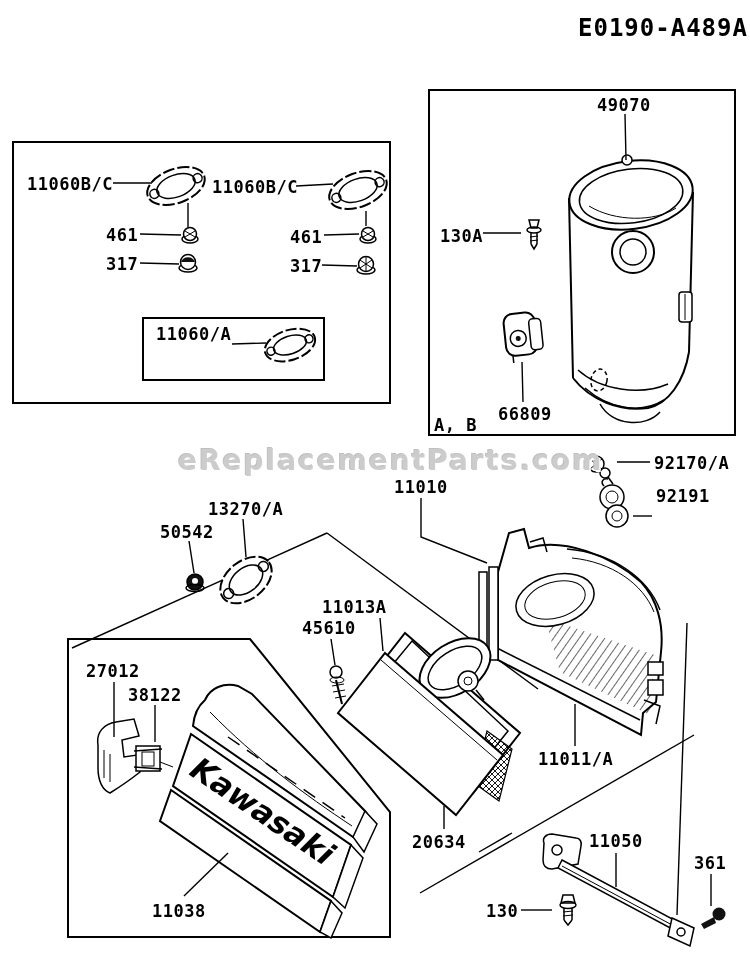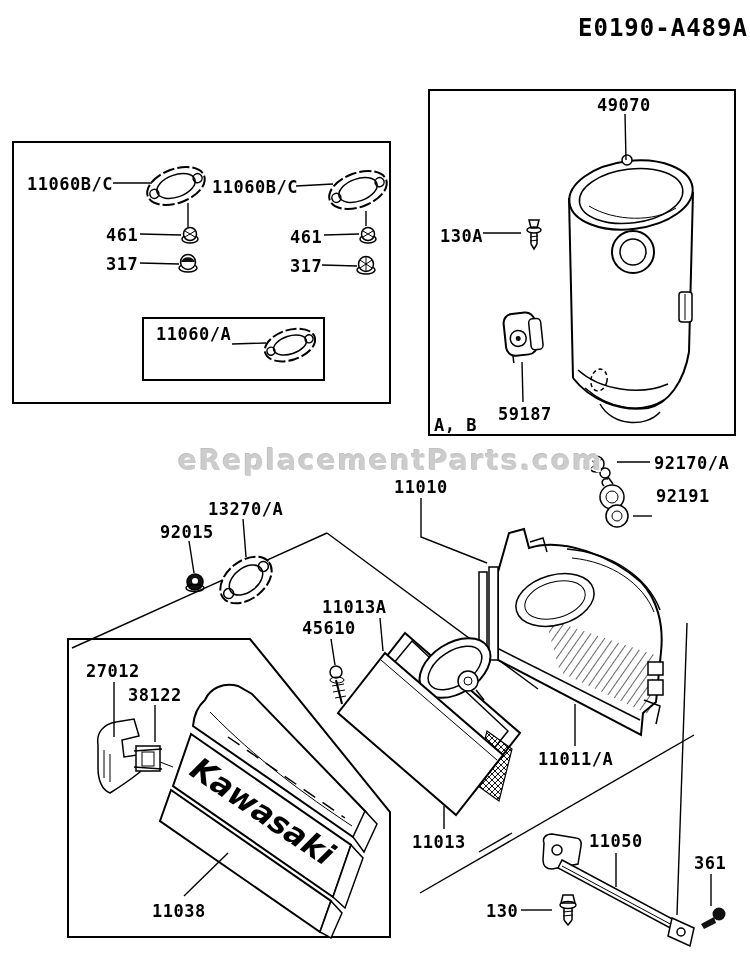--- a/index.html
+++ b/index.html
@@ -278,32 +278,32 @@
 <div class="lbl" style="left:27px;top:174px">11060B/C</div>
 <div class="lbl" style="left:212px;top:177px">11060B/C</div>
 <div class="lbl" style="left:106px;top:225px">461</div>
 <div class="lbl" style="left:106px;top:254px">317</div>
 <div class="lbl" style="left:290px;top:227px">461</div>
 <div class="lbl" style="left:290px;top:256px">317</div>
 <div class="lbl" style="left:156px;top:324px">11060/A</div>
 
 <div class="lbl" style="left:597px;top:95px">49070</div>
 <div class="lbl" style="left:440px;top:226px">130A</div>
-<div class="lbl" style="left:498px;top:404px">59187</div>
+<div class="lbl" style="left:498px;top:404px">66809</div>
 <div class="lbl" style="left:434px;top:415px">A, B</div>
 
 <div class="lbl" style="left:394px;top:477px">11010</div>
 <div class="lbl" style="left:654px;top:453px">92170/A</div>
 <div class="lbl" style="left:656px;top:486px">92191</div>
 <div class="lbl" style="left:208px;top:499px">13270/A</div>
-<div class="lbl" style="left:160px;top:522px">92015</div>
+<div class="lbl" style="left:160px;top:522px">50542</div>
 <div class="lbl" style="left:322px;top:597px">11013A</div>
 <div class="lbl" style="left:302px;top:618px">45610</div>
 <div class="lbl" style="left:538px;top:749px">11011/A</div>
-<div class="lbl" style="left:412px;top:832px">11013</div>
+<div class="lbl" style="left:412px;top:832px">20634</div>
 
 <div class="lbl" style="left:86px;top:661px">27012</div>
 <div class="lbl" style="left:128px;top:685px">38122</div>
 <div class="lbl" style="left:152px;top:901px">11038</div>
 
 <div class="lbl" style="left:589px;top:831px">11050</div>
 <div class="lbl" style="left:486px;top:901px">130</div>
 <div class="lbl" style="left:694px;top:853px">361</div>
 
 </div>

